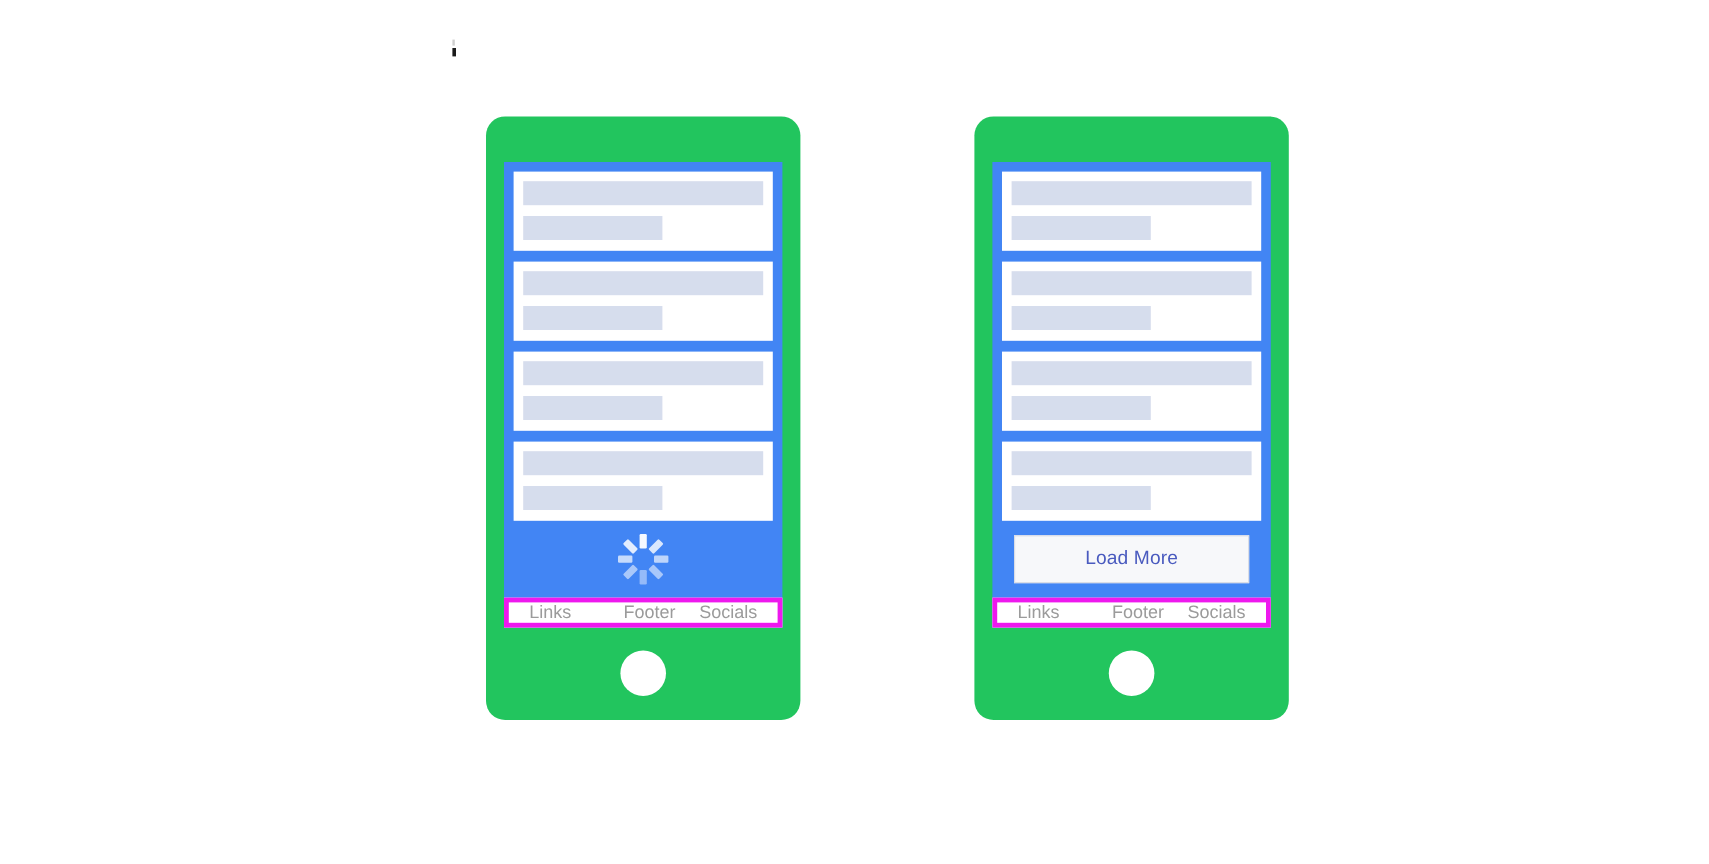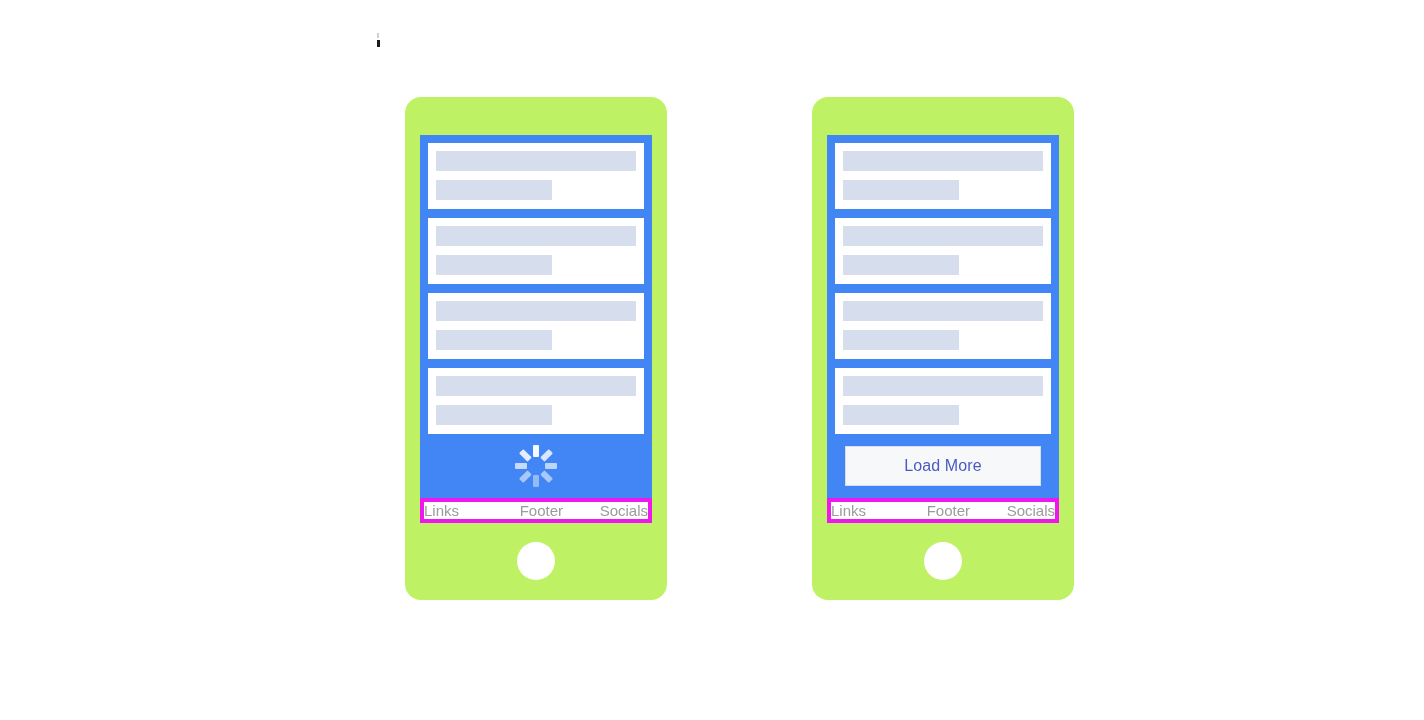--- a/index.html
+++ b/index.html
@@ -42,21 +42,21 @@
     width: 3px; height: 7px;
     background: #1b1b1b;
   }
 
   
   .phone {
     position: absolute;
     top: 97px;
     width: 262px;
     height: 503px;
-    background: #bef264;
+    background: #22c55e;
     border-radius: 16px;
   }
   .phone.left  { left: 405px; }
   .phone.right { left: 812px; }
 
   .screen {
     position: absolute;
     left: 15px;
     top: 38px;
     width: 232px;
@@ -149,21 +149,21 @@
 
   
   .footer {
     margin: 0 -8px 0 -8px;
     height: 48px;
     background: #ffffff;
     border: 4px solid #ee18ee;
     box-sizing: border-box;
     display: flex;
     align-items: center;
-    padding: 0 0;
+    padding: 0 17px;
   }
   .footer-link {
     color: #9b9b9b;
     font-size: 15px;
     font-family: "Liberation Sans", sans-serif;
     white-space: nowrap;
   }
   .footer-link.f1 { margin-right: auto; }
   .footer-link.f2 { margin-right: auto; margin-left: 24px; }
 </style>

